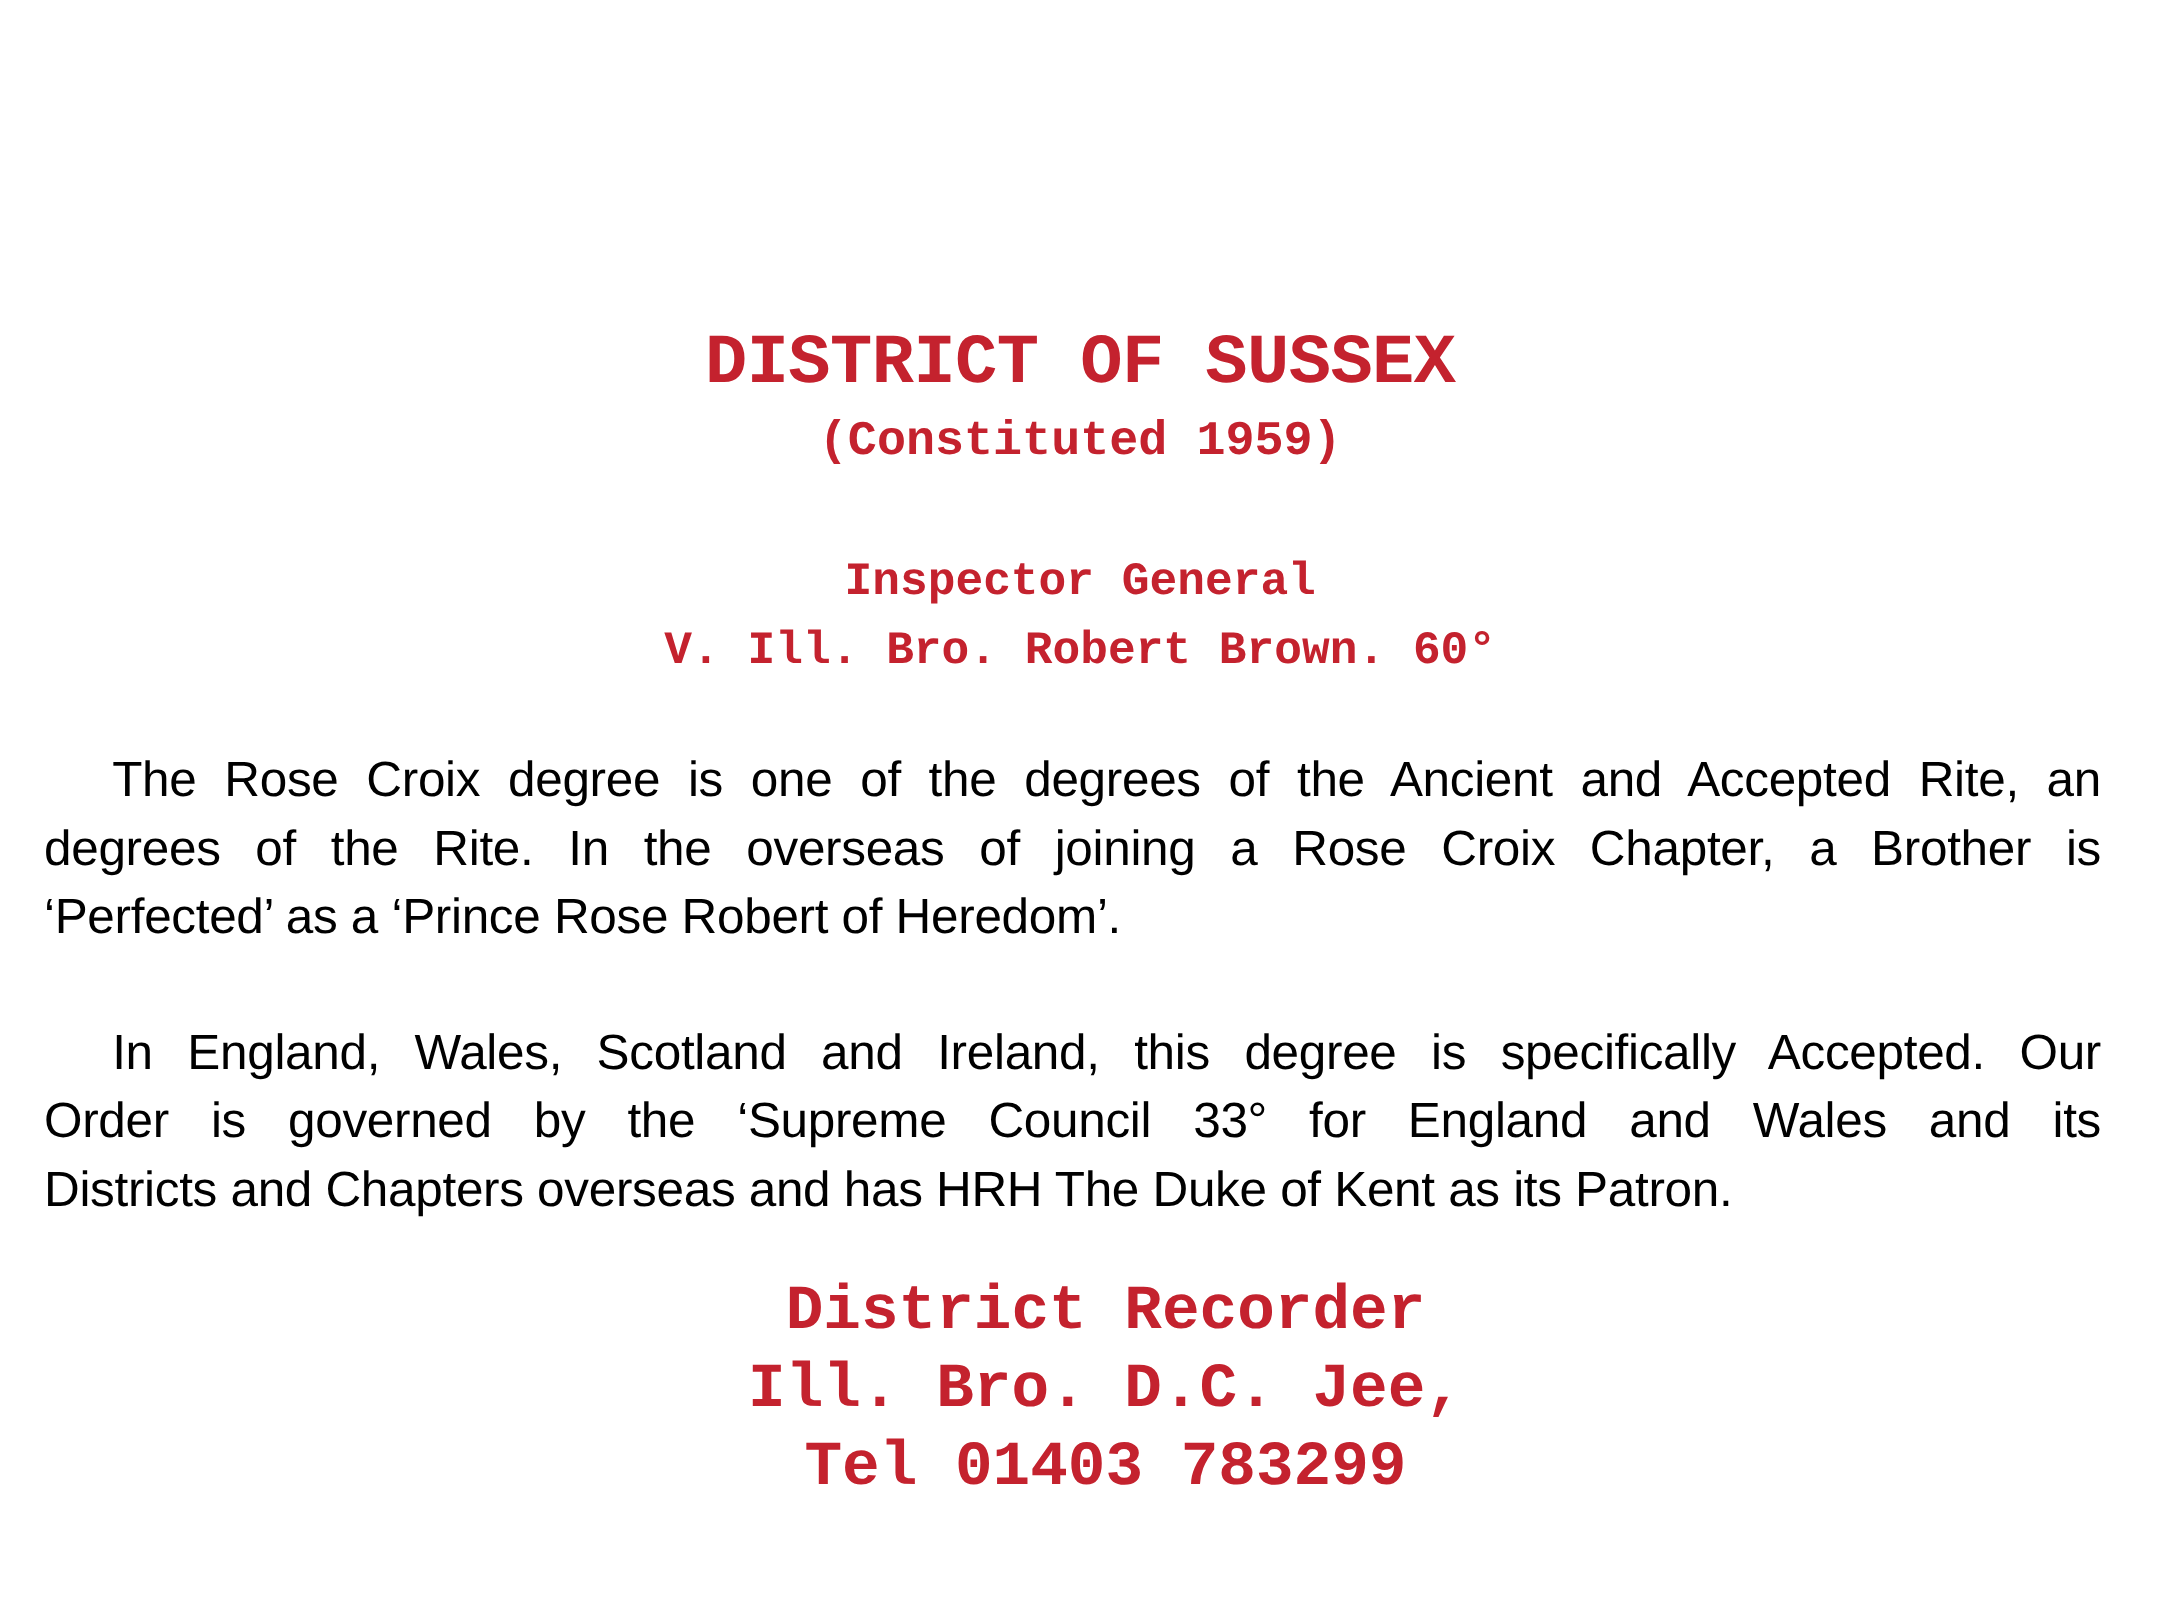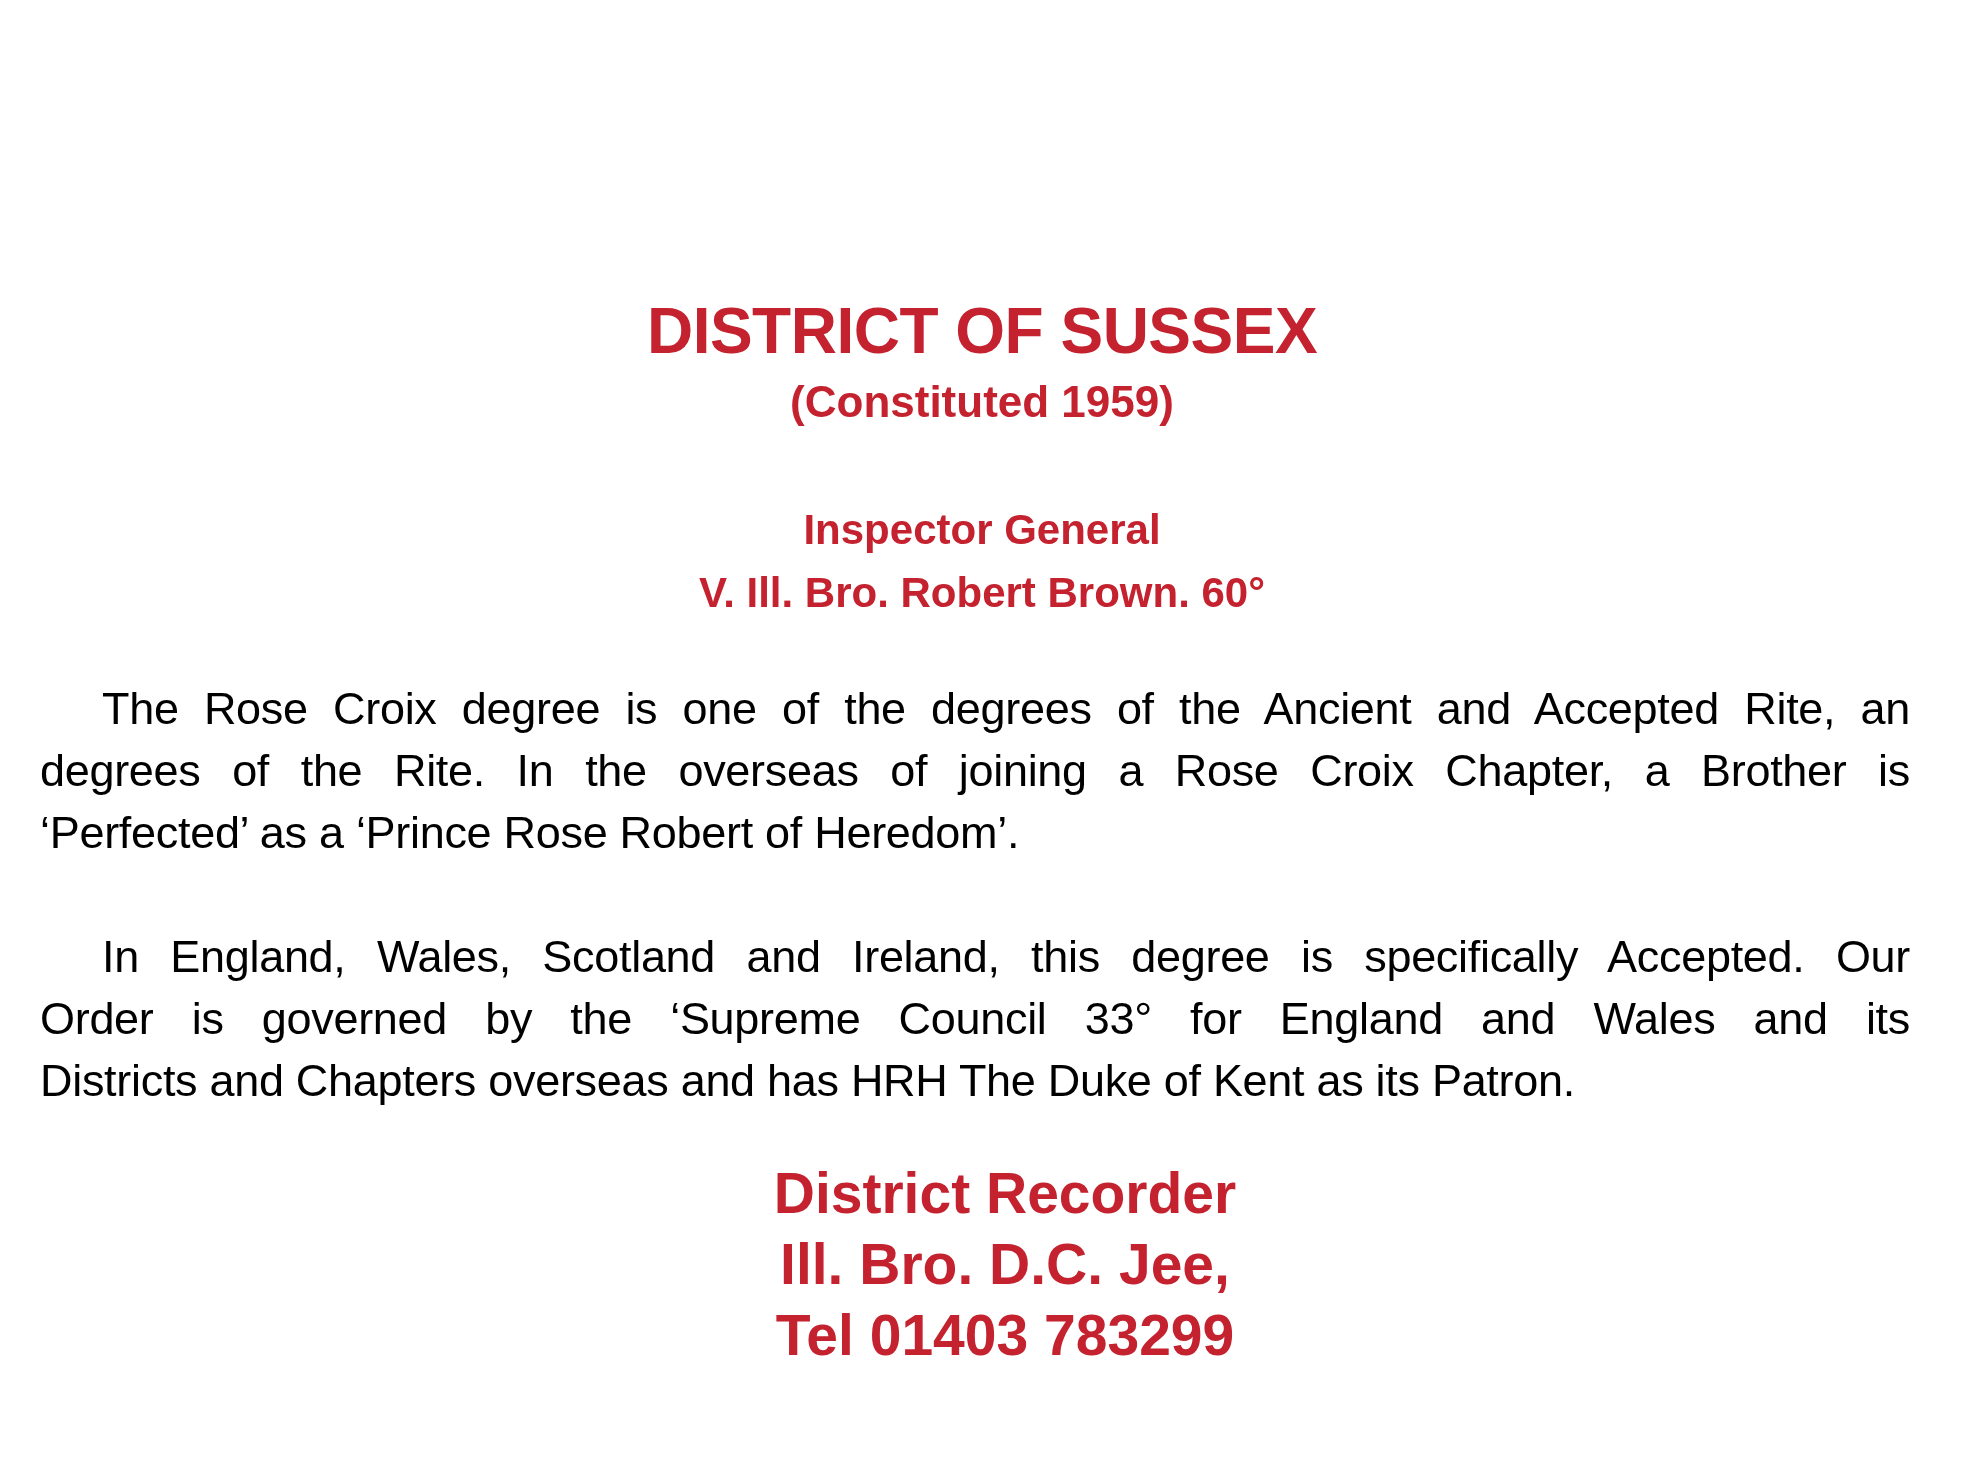--- a/index.html
+++ b/index.html
@@ -15,21 +15,21 @@
   }
   .page {
     position: relative;
     width: 1964px;
     height: 1472px;
     background: var(--page-bg);
     overflow: hidden;
     font-family: "Liberation Sans", sans-serif;
   }
   .serif {
-    font-family: Liberation Sans, sans-serif;
+    font-family: Liberation Mono, monospace;
     font-weight: bold;
   }
   .red { color: var(--accent-red); }
 
   .h1 {
     margin: 298px 0 0 0;
     text-align: center;
     font-size: 64px;
     line-height: 66px;
     letter-spacing: -0.5px;

